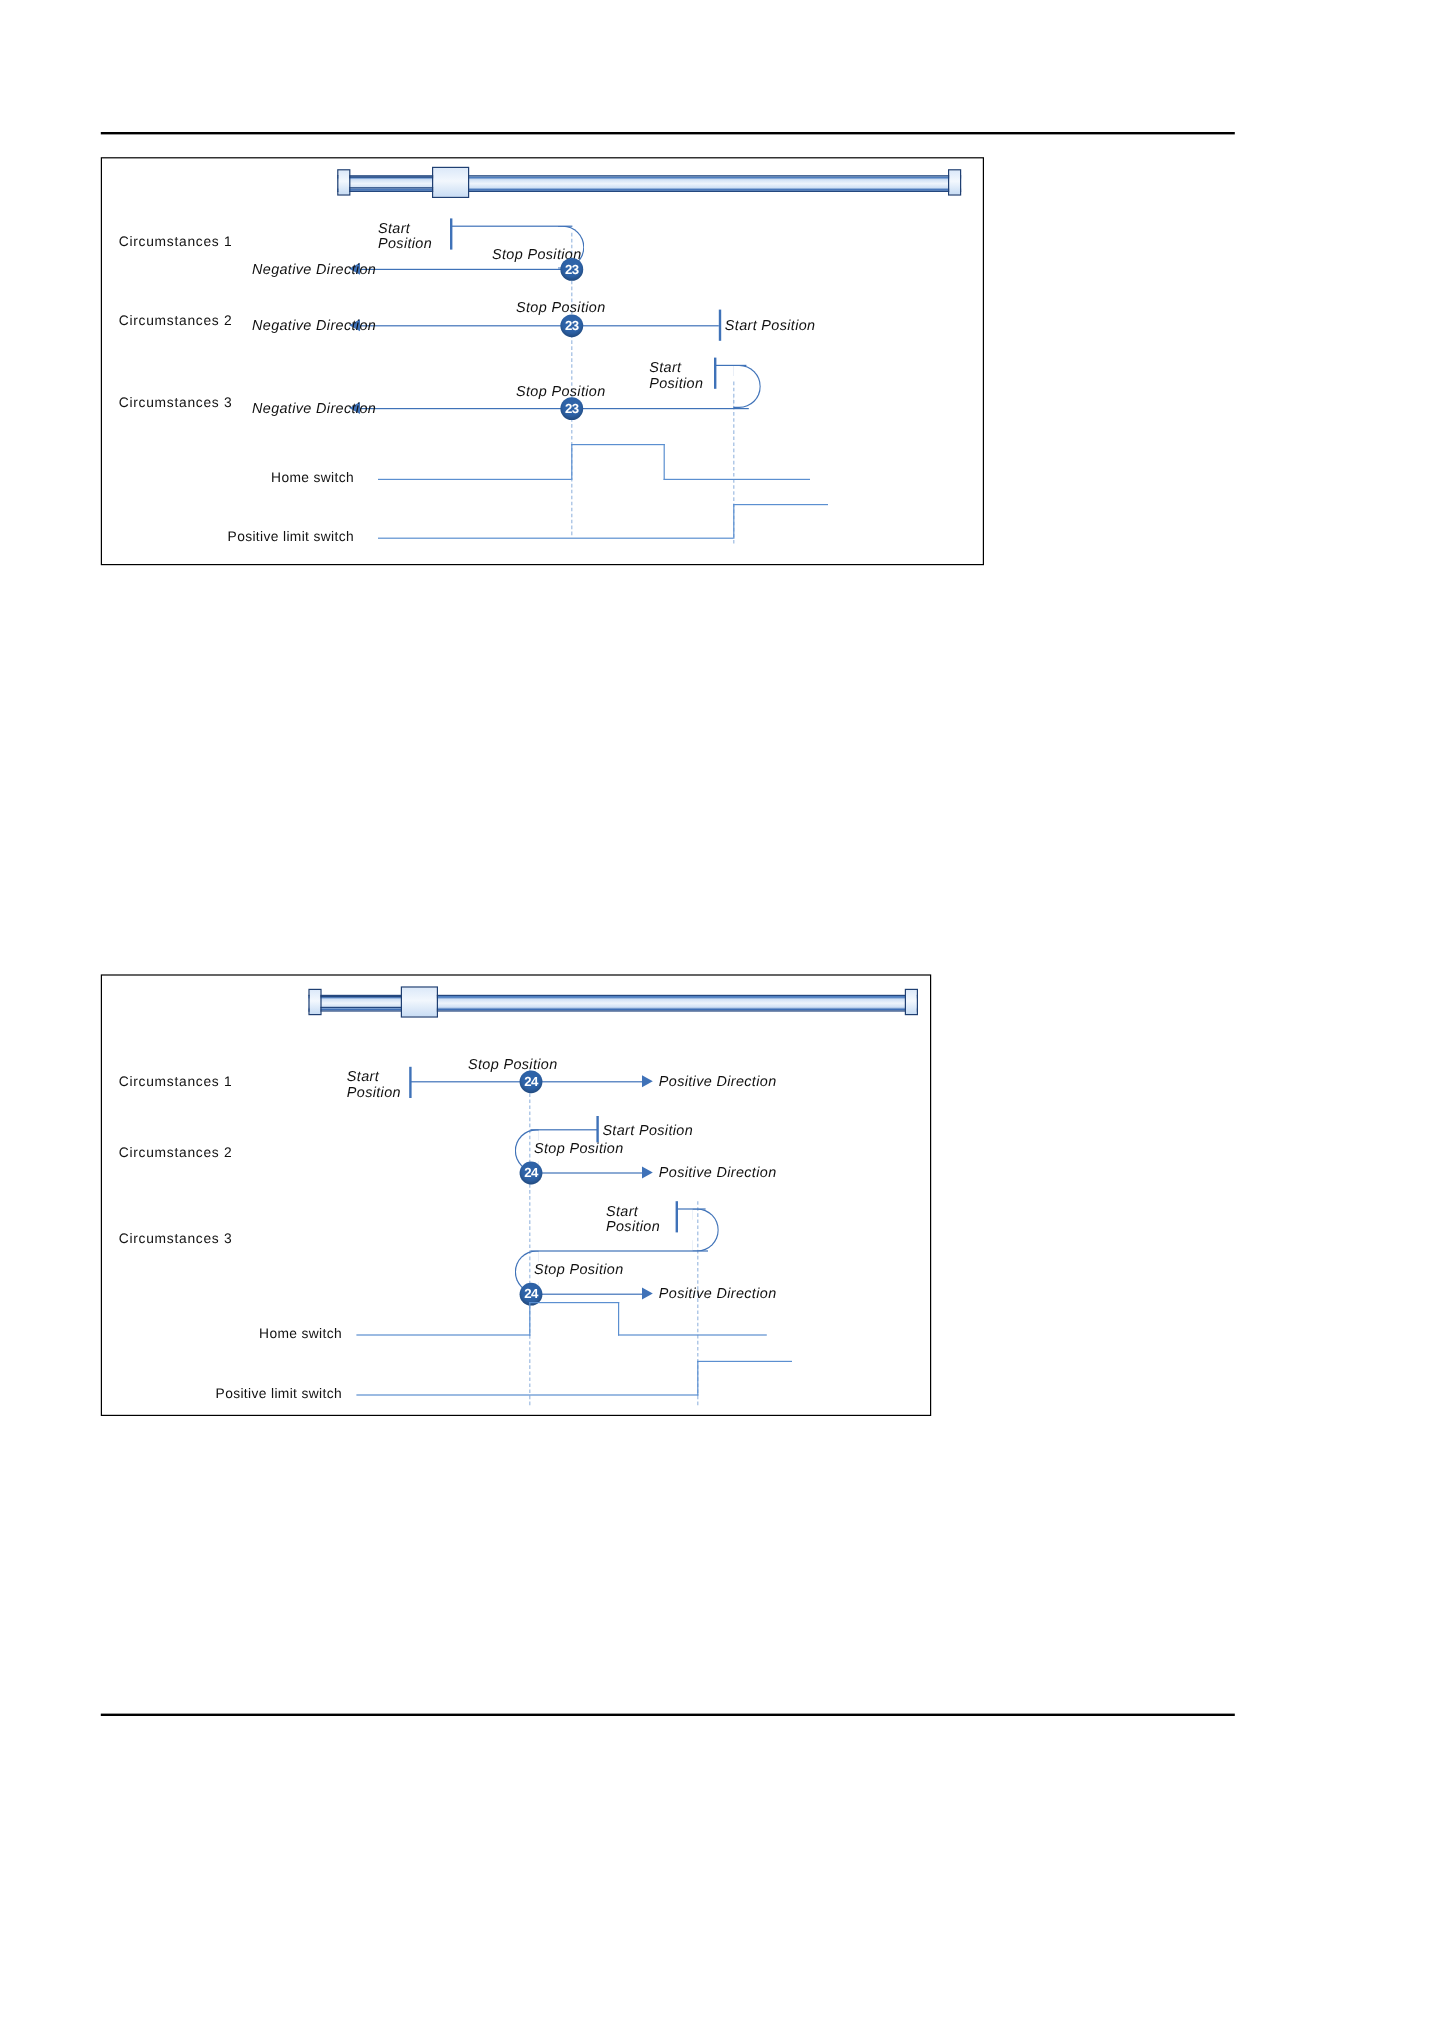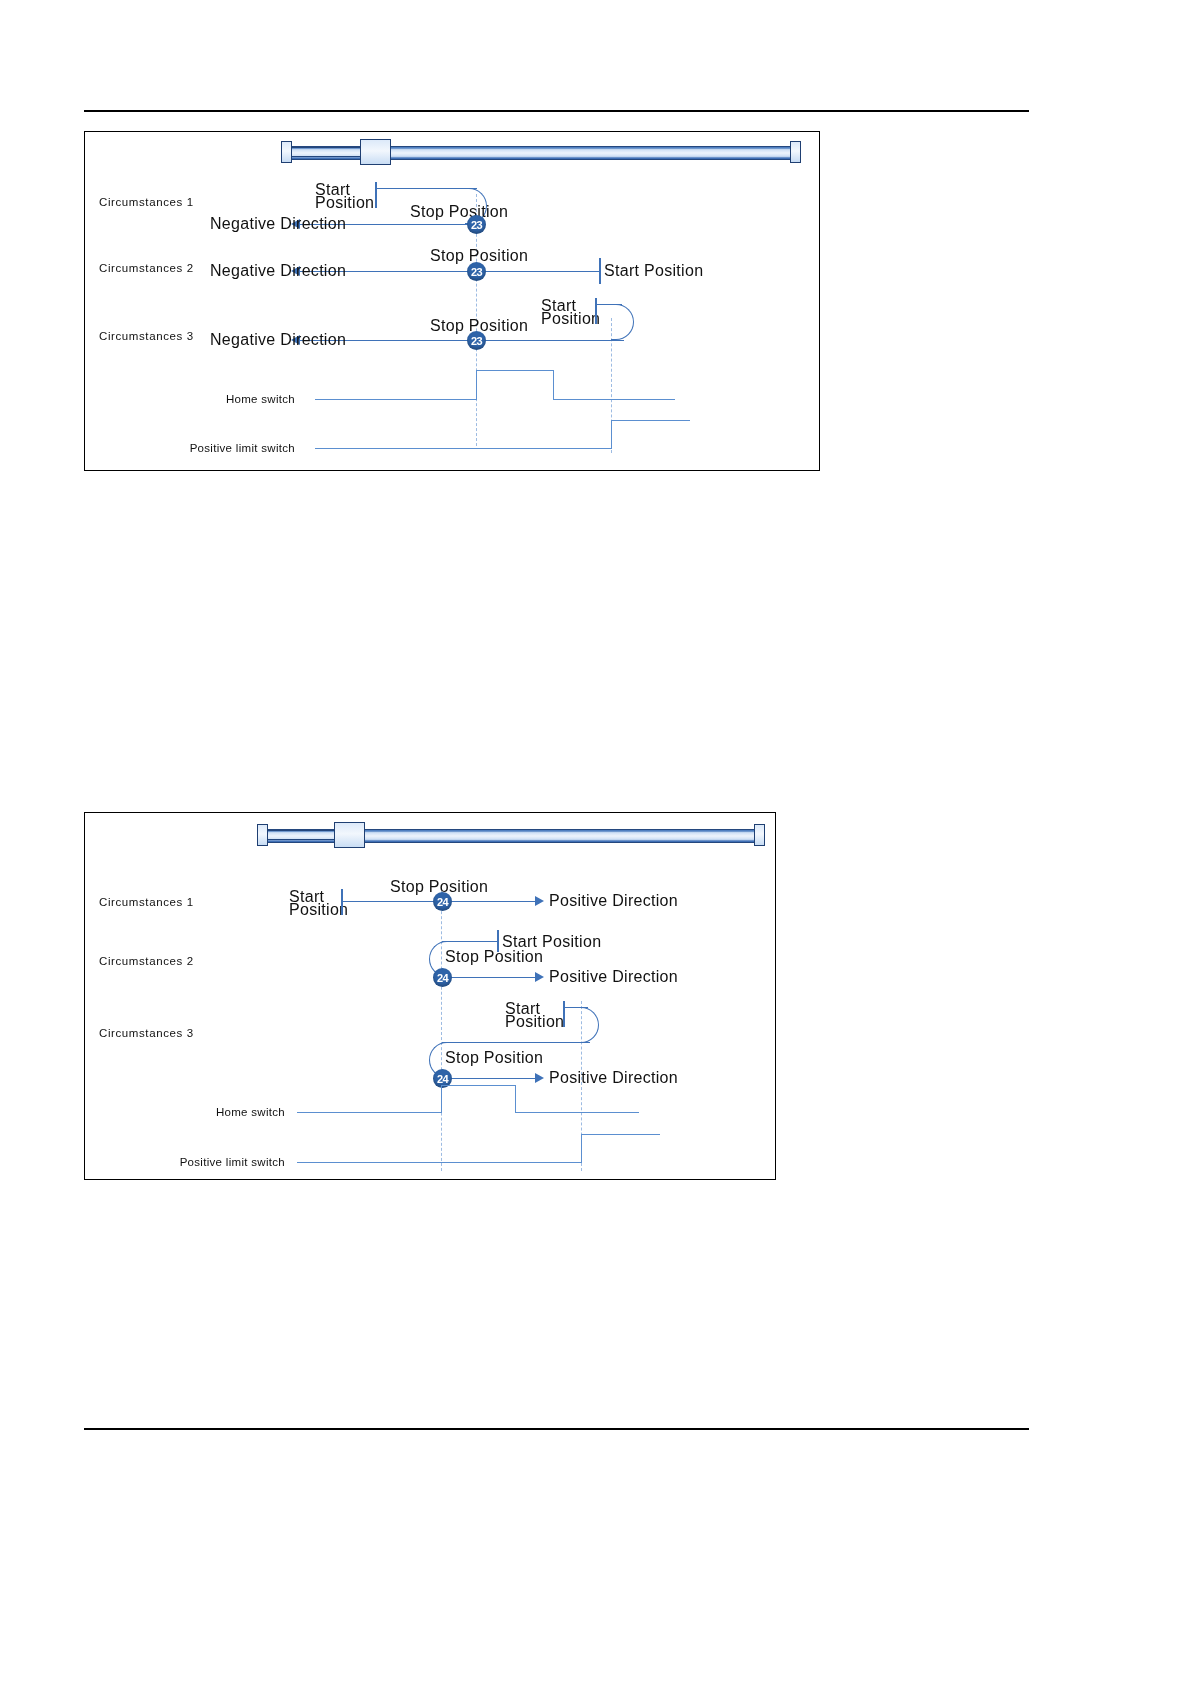--- a/index.html
+++ b/index.html
@@ -97,25 +97,26 @@
     font-size: 11.5px;
     letter-spacing: 0.3px;
     color: #111111;
     white-space: nowrap;
     text-align: right;
   }
 
   
   .ann {
     position: absolute;
-    font-size: 16px;
+    font-size: 12px;
     letter-spacing: 0.3px;
     color: #111111;
     white-space: nowrap;
     line-height: 12px;
+    font-style: italic;
   }
   .ann.two-line { line-height: 12.5px; white-space: normal; width: 58px; }
 
   
   .hline {
     position: absolute;
     height: 0;
     border-top: 1.6px solid #3f72b8;
   }
   .tick {

